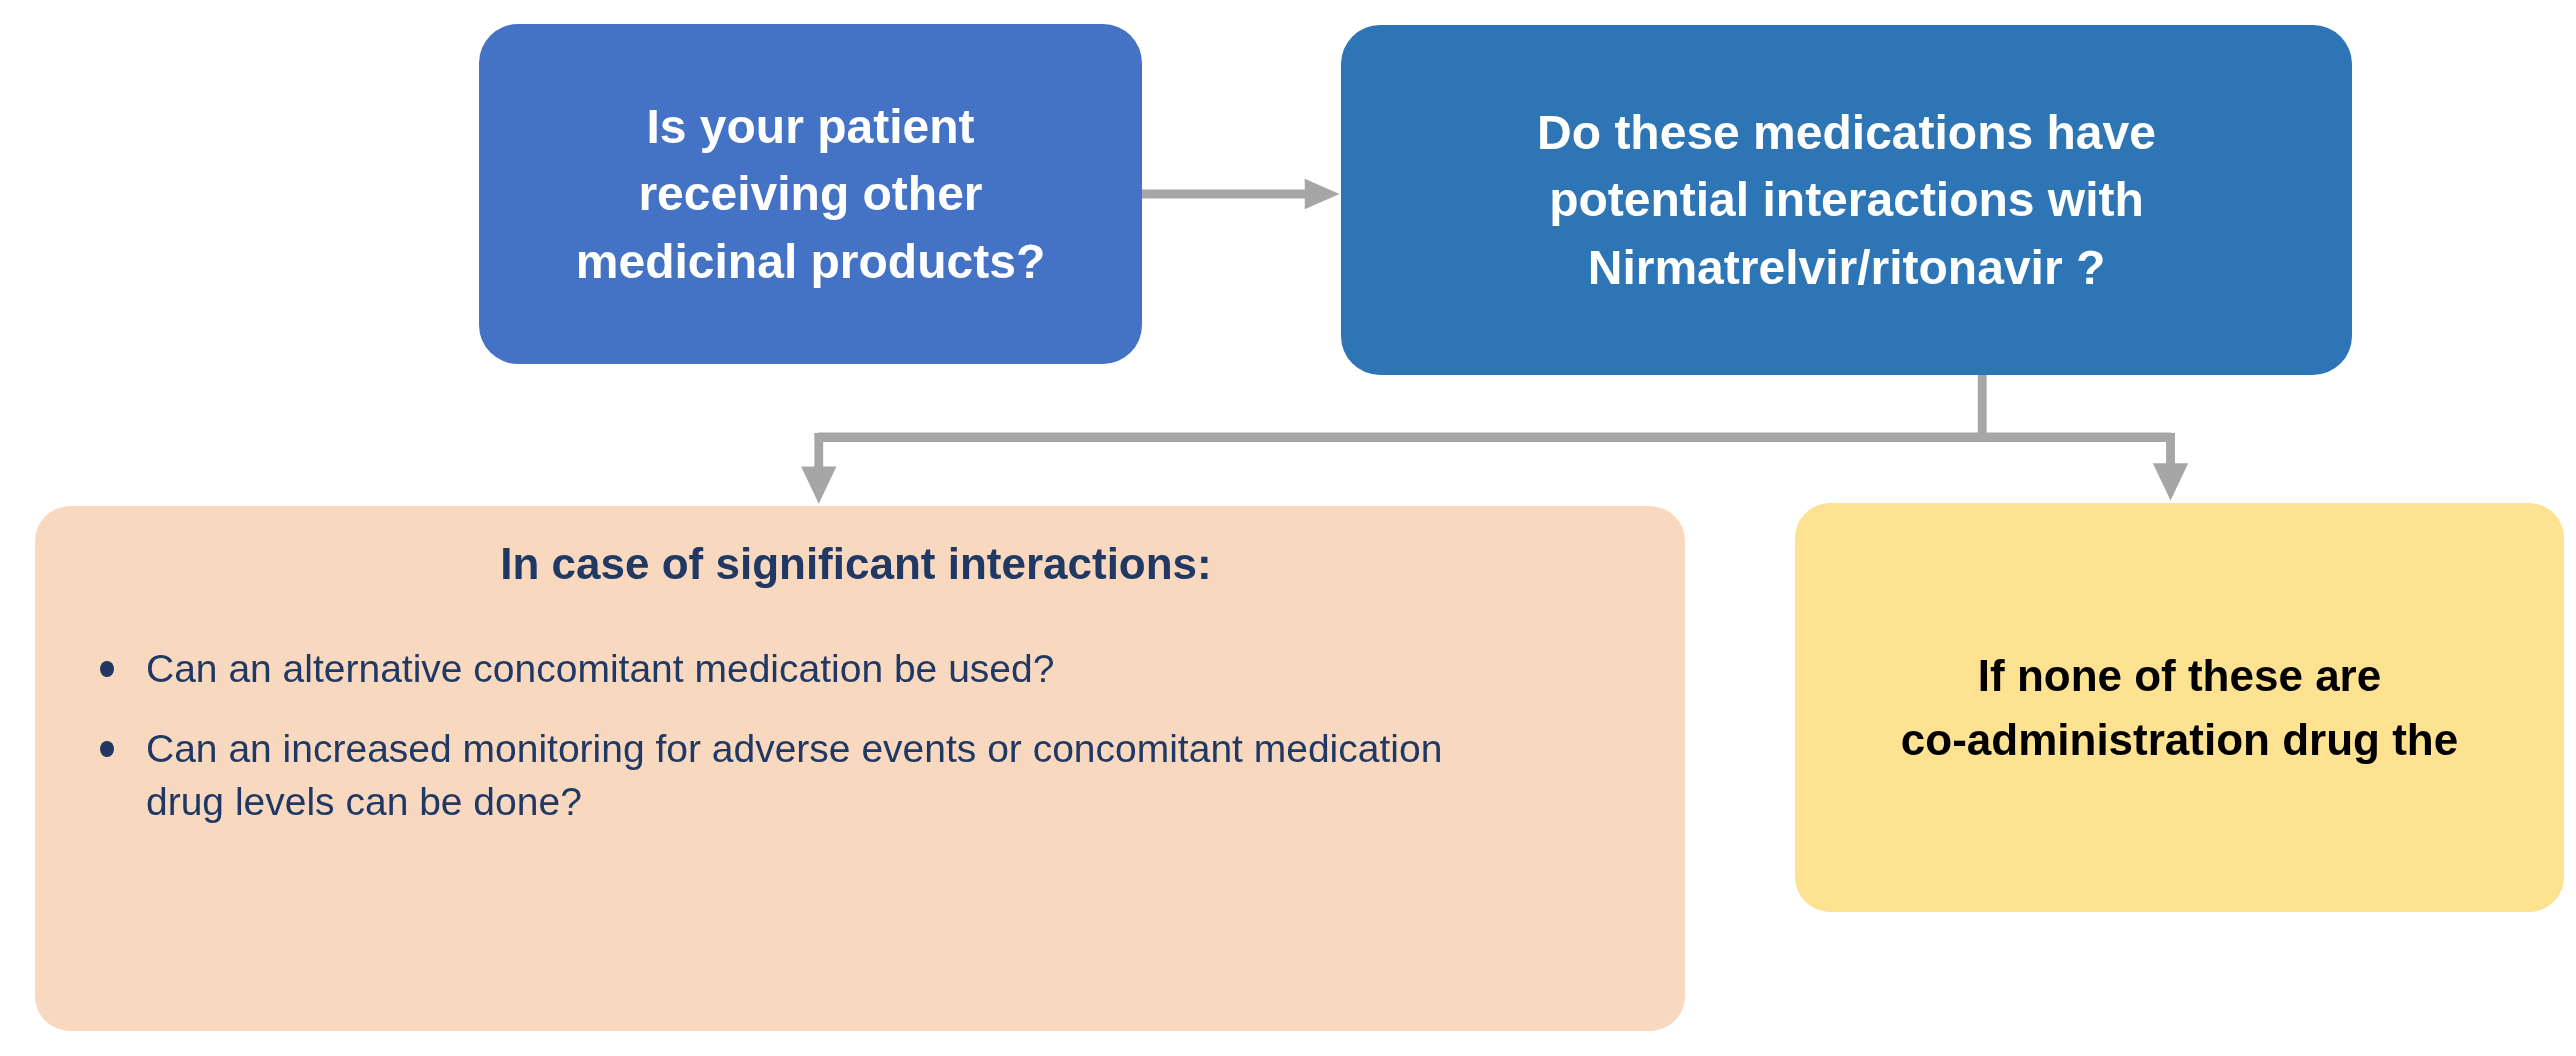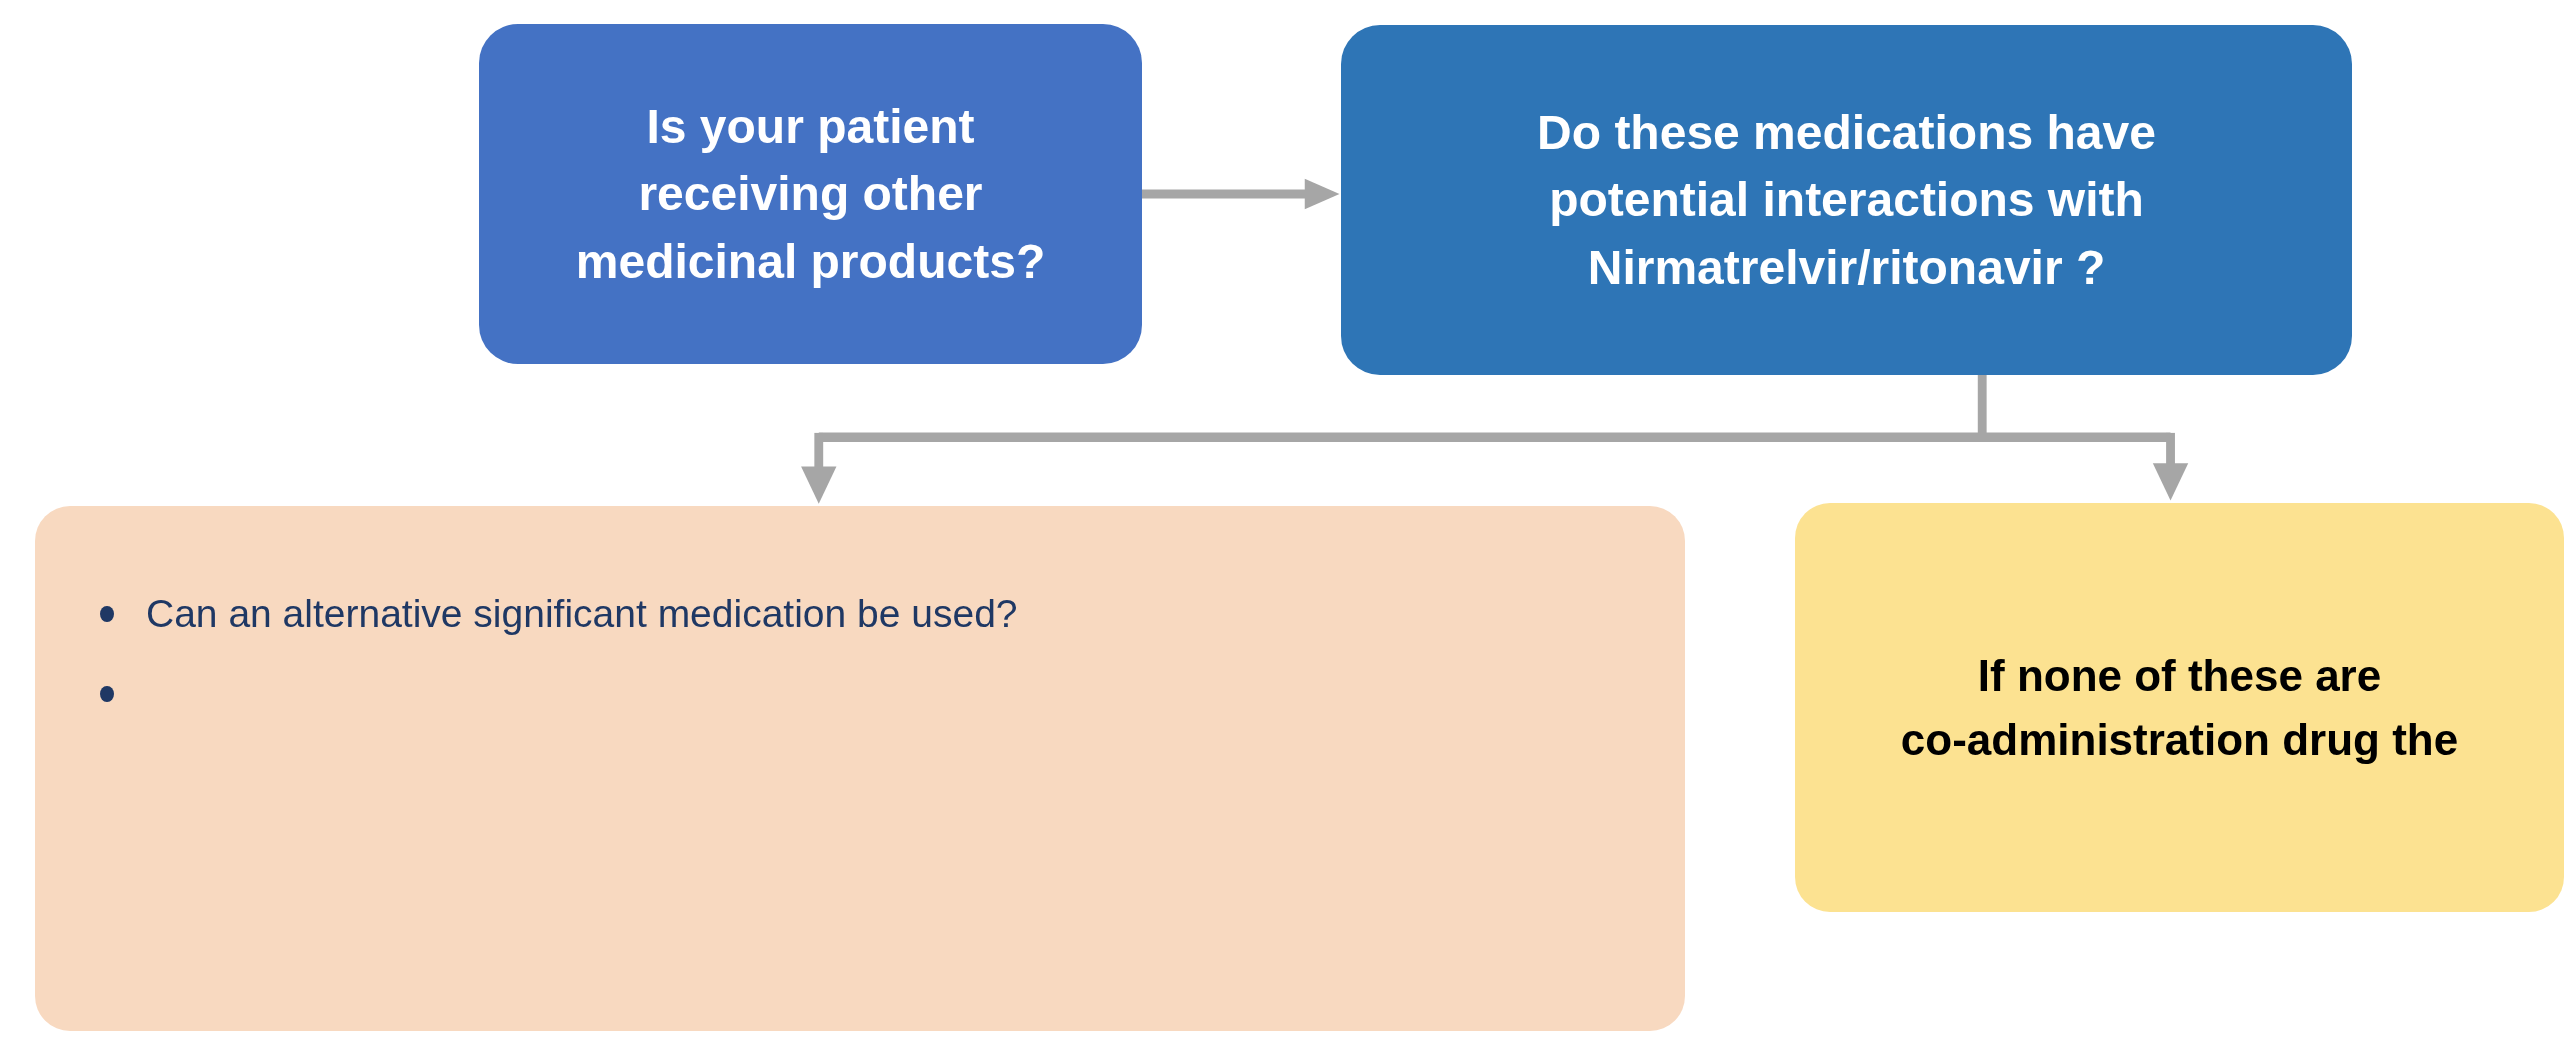--- a/index.html
+++ b/index.html
@@ -139,27 +139,29 @@
     <div>medicinal products?</div>
   </div>
 
   <div class="box q-box q2">
     <div>Do these medications have</div>
     <div>potential interactions with</div>
     <div>Nirmatrelvir/ritonavir ?</div>
   </div>
 
   <div class="box interactions">
+    <div class="interactions-title">In case of significant interactions:</div>
     <ul class="bullet-list">
       <li class="bullet-item">
         <span class="bullet-dot"></span>
-        <span class="bullet-text">Can an alternative significant medication be used?</span>
+        <span class="bullet-text">Can an alternative concomitant medication be used?</span>
       </li>
       <li class="bullet-item">
         <span class="bullet-dot"></span>
+        <span class="bullet-text">Can an increased monitoring for adverse events or concomitant medication drug levels can be done?</span>
       </li>
     </ul>
   </div>
 
   <div class="box avoid">
     <div>If none of these are</div>
     <div>co-administration drug the</div>
   </div>
 
 </div>

